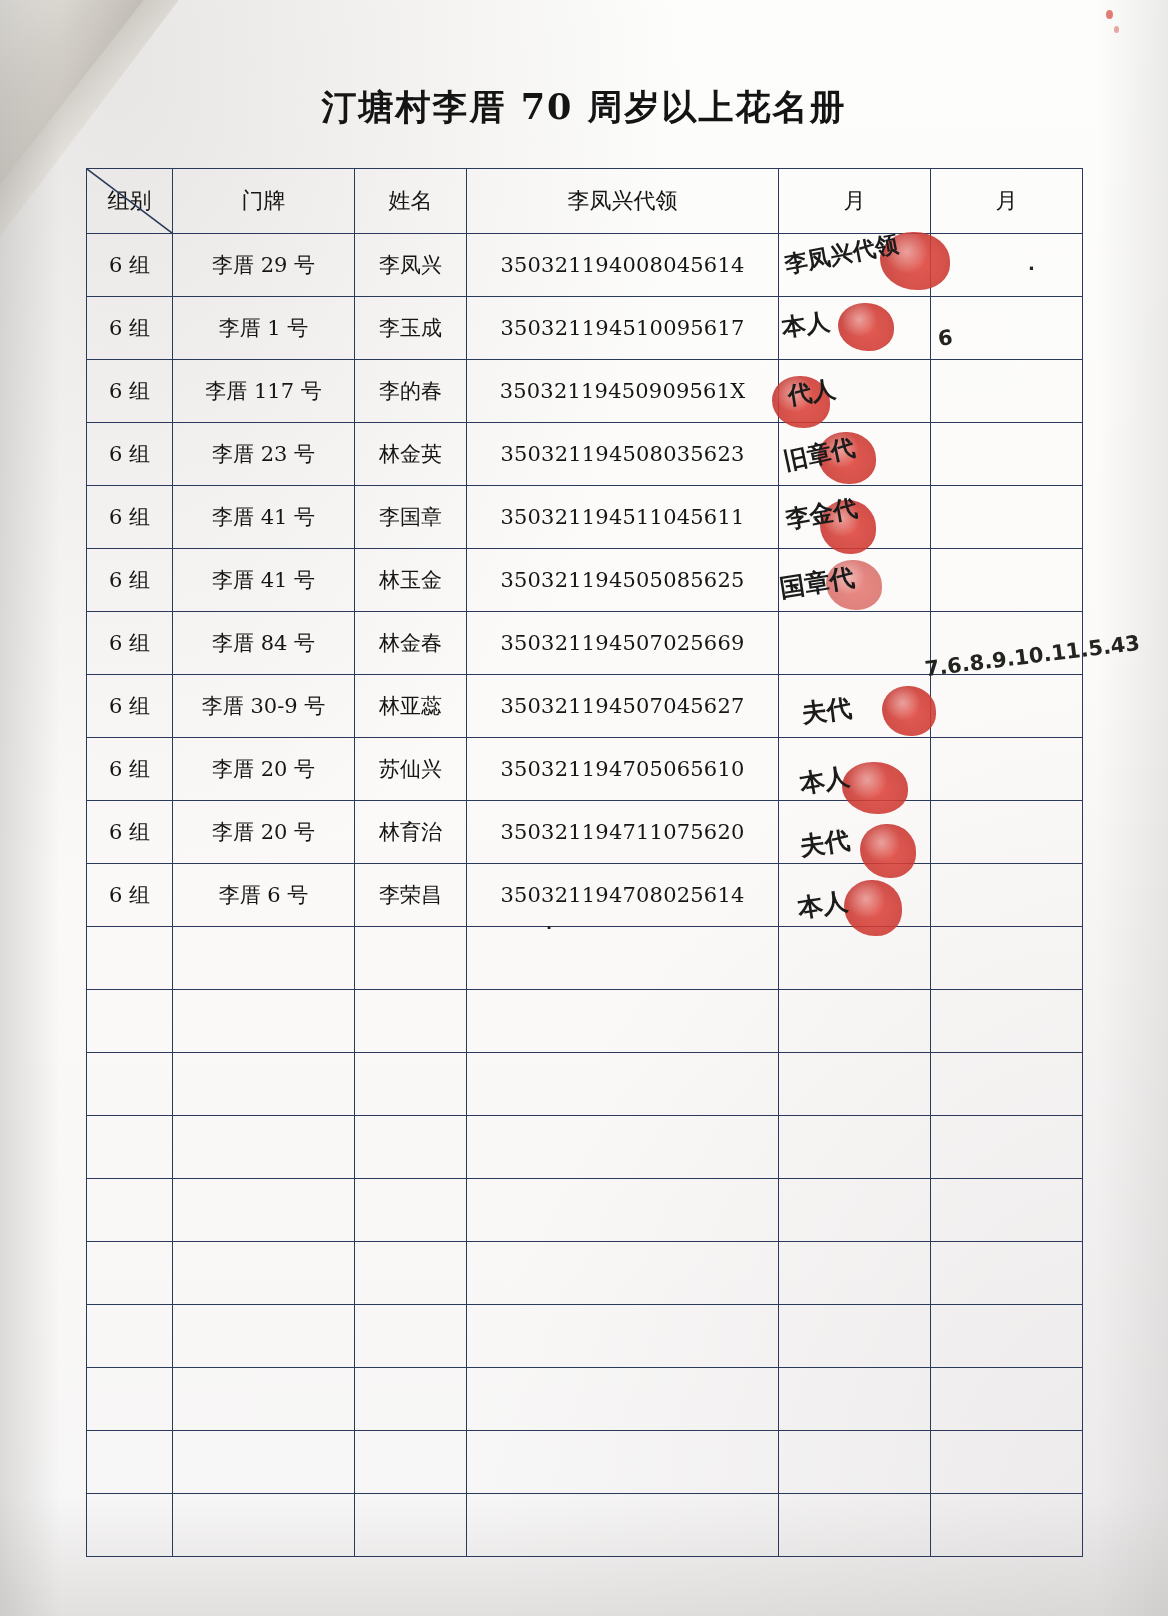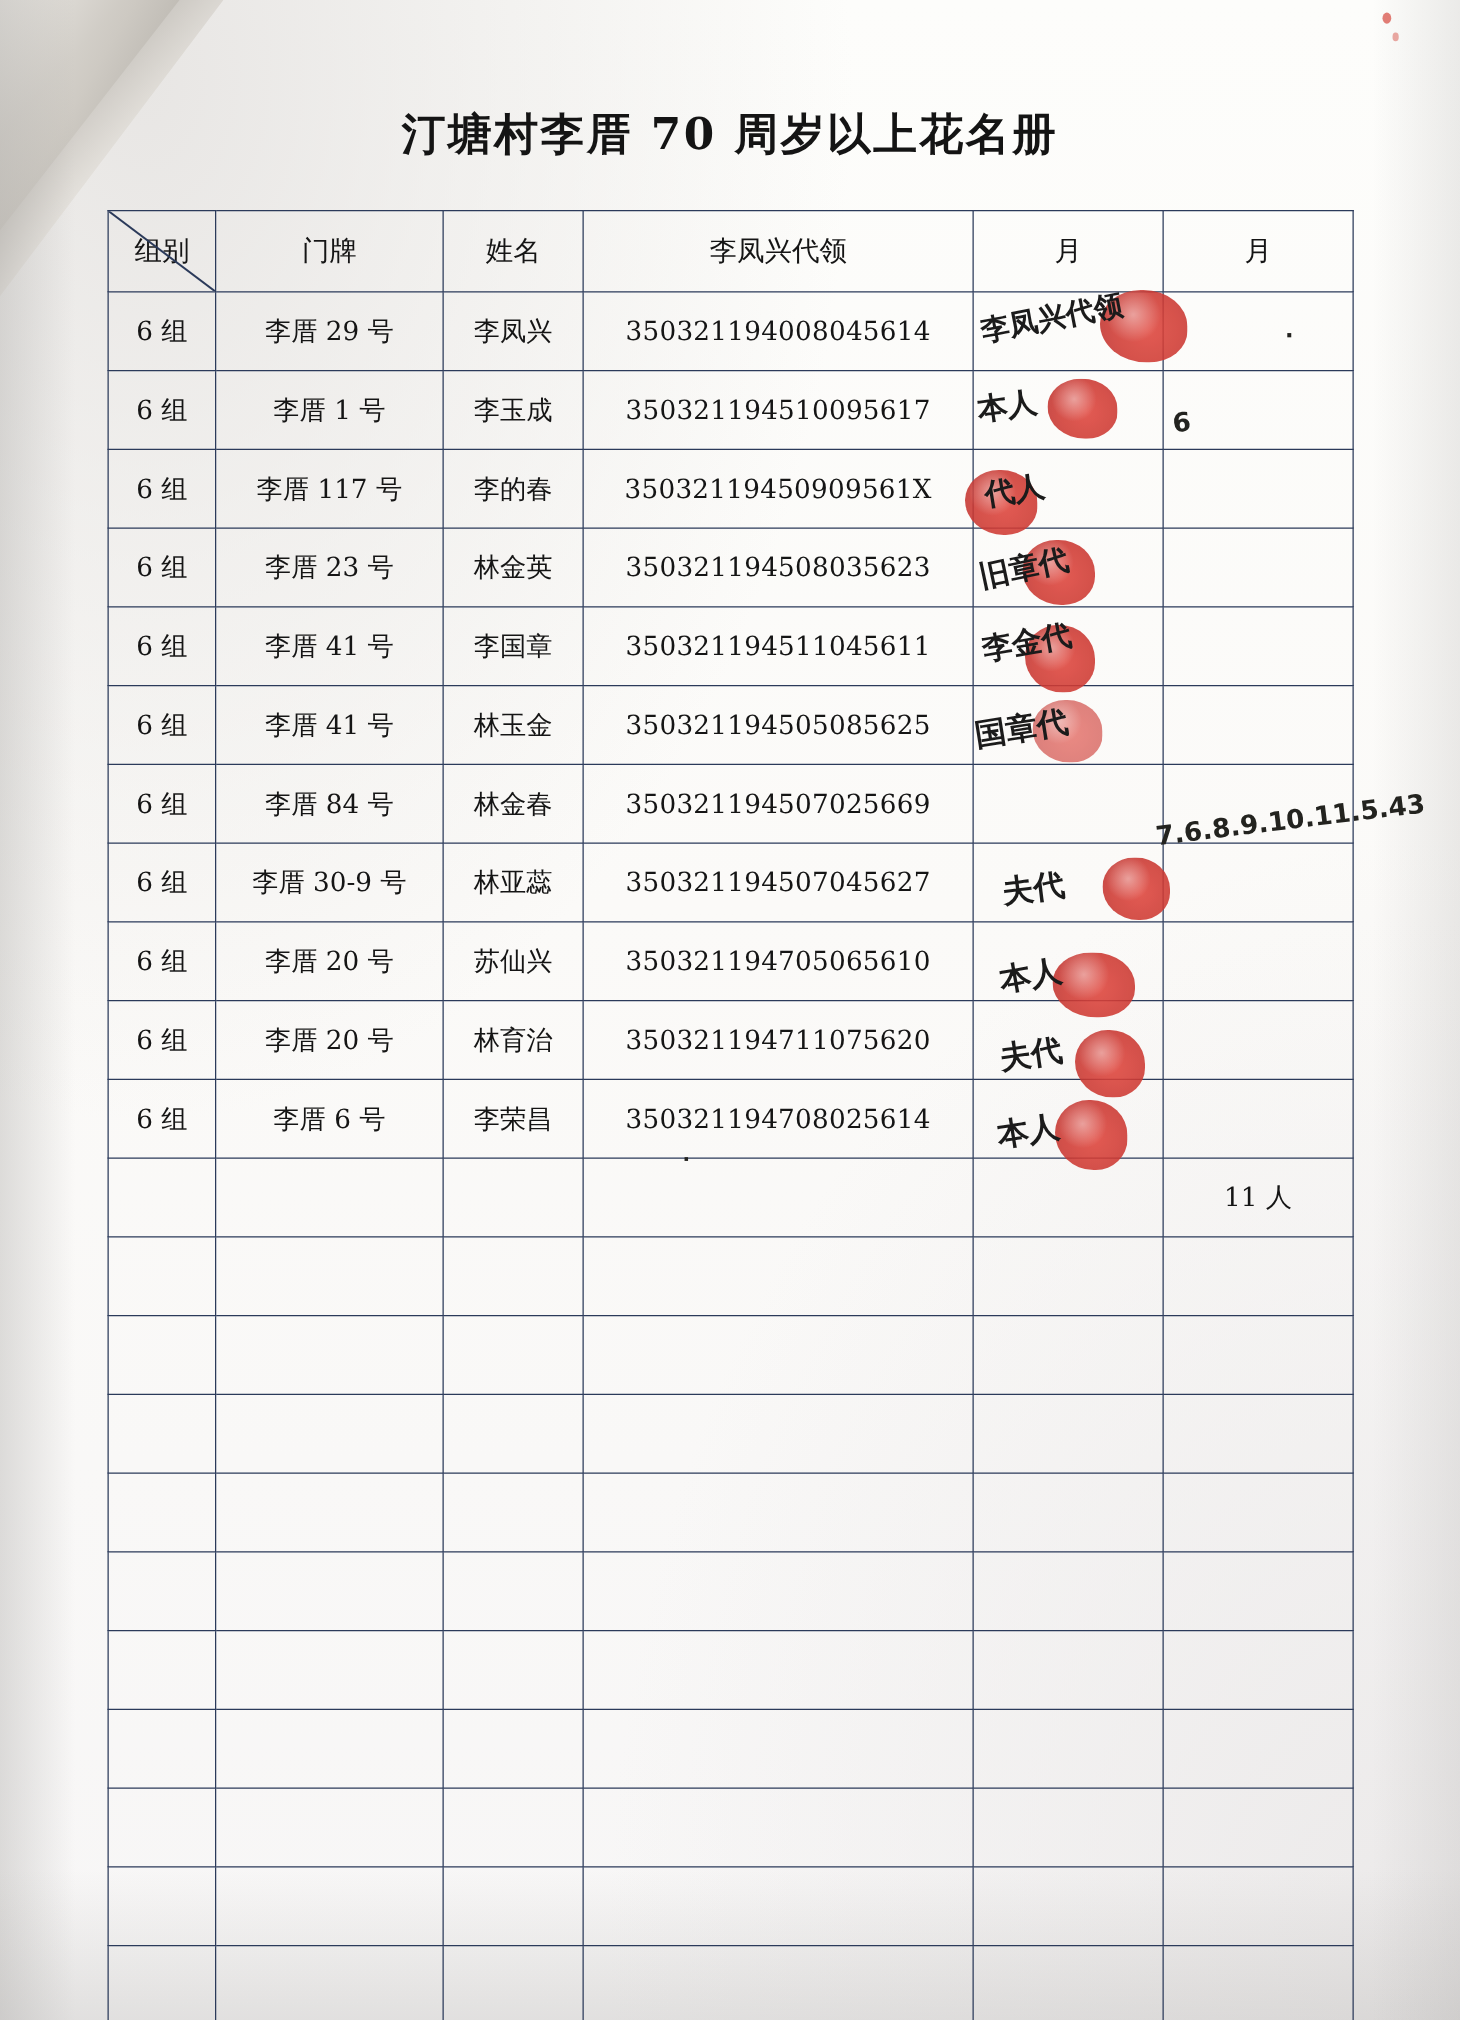--- a/index.html
+++ b/index.html
@@ -281,28 +281,20 @@
         </tr>
         <tr>
           <td>6 组</td>
           <td>李厝 6 号</td>
           <td>李荣昌</td>
           <td class="idnum">350321194708025614</td>
           <td></td>
           <td></td>
         </tr>
 
-        <tr>
-          <td></td>
-          <td></td>
-          <td></td>
-          <td></td>
-          <td></td>
-          <td class="total-cell">11 人</td>
-        </tr>
 
         <tr>
           <td></td>
             <td></td>
           <td></td>
             <td></td>
           <td></td>
             <td></td>
         </tr>
         <tr>

